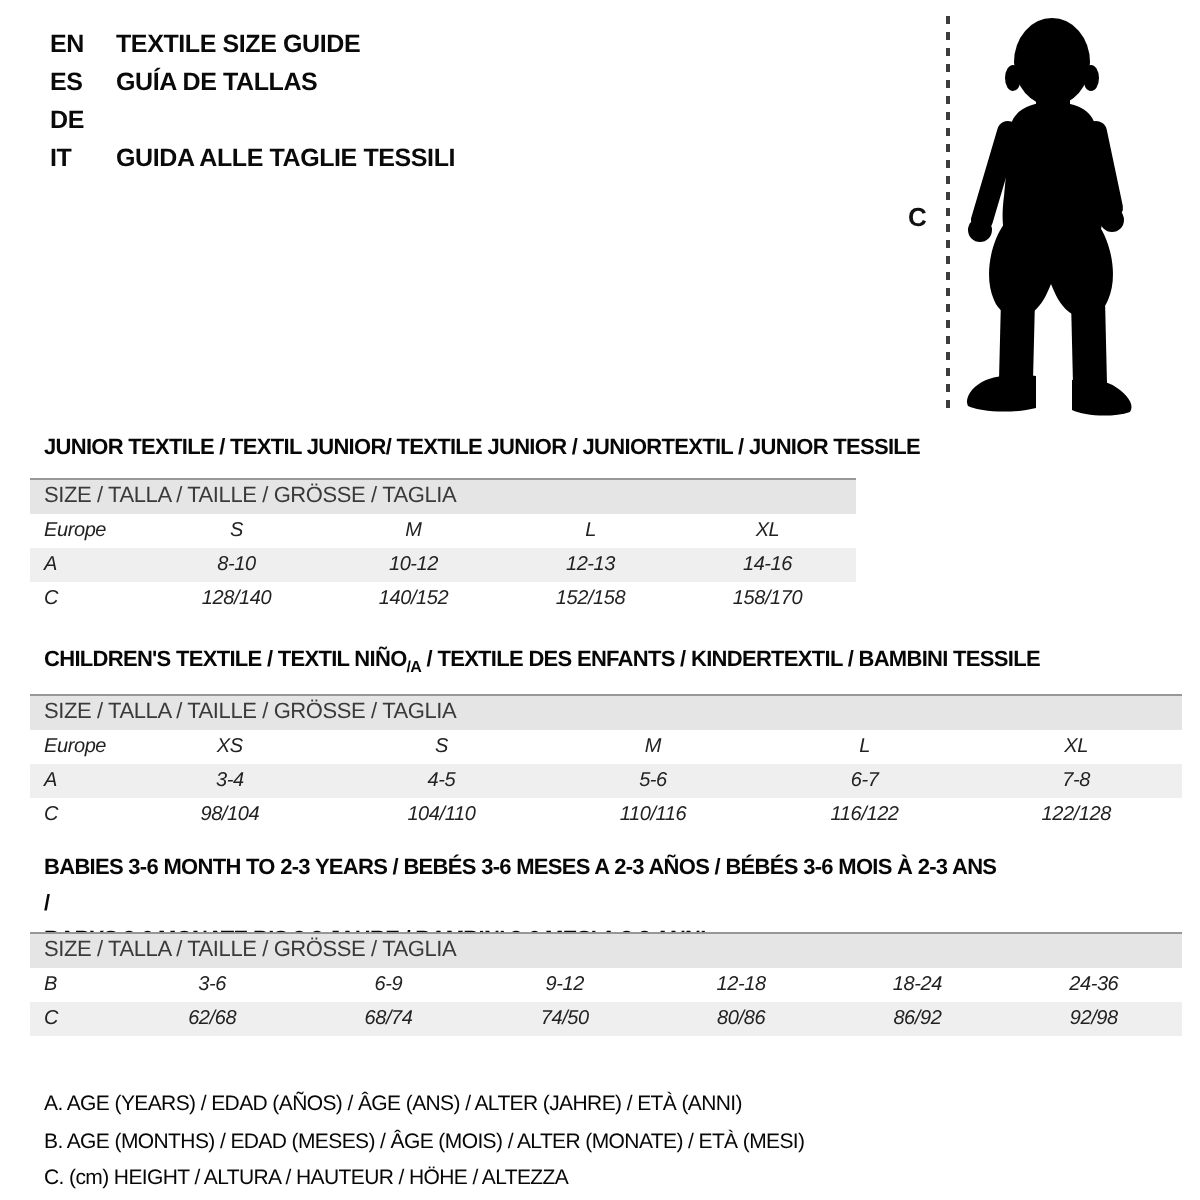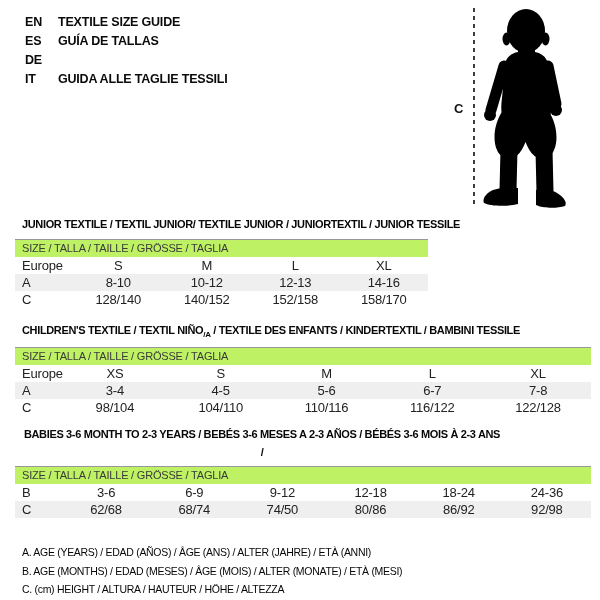--- a/index.html
+++ b/index.html
@@ -18,41 +18,41 @@
 
   
   .measure-line {
     position:absolute; left:473px; top:8px; width:2px; height:200px;
     background:repeating-linear-gradient(to bottom, #3c3c3c 0 4px, transparent 4px 8px);
   }
   .measure-label { position:absolute; left:454px; top:101px; font-weight:700; font-size:13px; color:#111; }
   .silhouette { position:absolute; left:478px; top:0; }
 
   
-  .section-title { position:absolute; left:22px; font-weight:700; font-size:11px; letter-spacing:-0.35px; color:#070707; line-height:18px; white-space:nowrap;text-align:center; }
+  .section-title { position:absolute; left:22px; font-weight:700; font-size:11px; letter-spacing:-0.35px; color:#070707; line-height:18px; white-space:nowrap; }
   .st1 { top:215px; }
   .st2 { top:321px; }
   .st3 { top:425px; white-space:normal; width:480px; }
   .section-title sub { font-size:8px; }
 
   
   table { position:absolute; left:15px; border-collapse:collapse; table-layout:fixed; }
   .t1 { top:239px; width:413px; }
   .t2 { top:347px; width:576px; }
   .t3 { top:466px; width:576px; }
   col.col-lbl { width:59px; }
   .t2 col.col-lbl, .t3 col.col-lbl { width:47px; }
   thead td {
-    background:#bef264; color:#3a3a3a;
+    background:#e5e5e5; color:#3a3a3a;
     font-size:11px; letter-spacing:-0.2px; font-weight:400;
     text-align:left; padding:1px 0 1px 7px; height:17px;
     border-top:1px solid #979797;
     margin-left:48px;
   }
-  tbody td { font-size:13px; letter-spacing:-0.2px; color:#222; text-align:center; height:17px; padding:0; }
+  tbody td { font-size:10px; letter-spacing:-0.2px; color:#222; text-align:center; height:17px; padding:0;font-style:italic; }
   tbody td.lbl { text-align:left; padding-left:7px; }
   tbody tr.shaded { background:#efefef; }
 
   
   .footnotes { position:absolute; left:22px; top:543px; }
   .footnote { font-weight:400; font-size:10.5px; letter-spacing:-0.3px; line-height:18.5px; color:#070707; white-space:nowrap; }
 </style>
 </head>
 <body>
 

